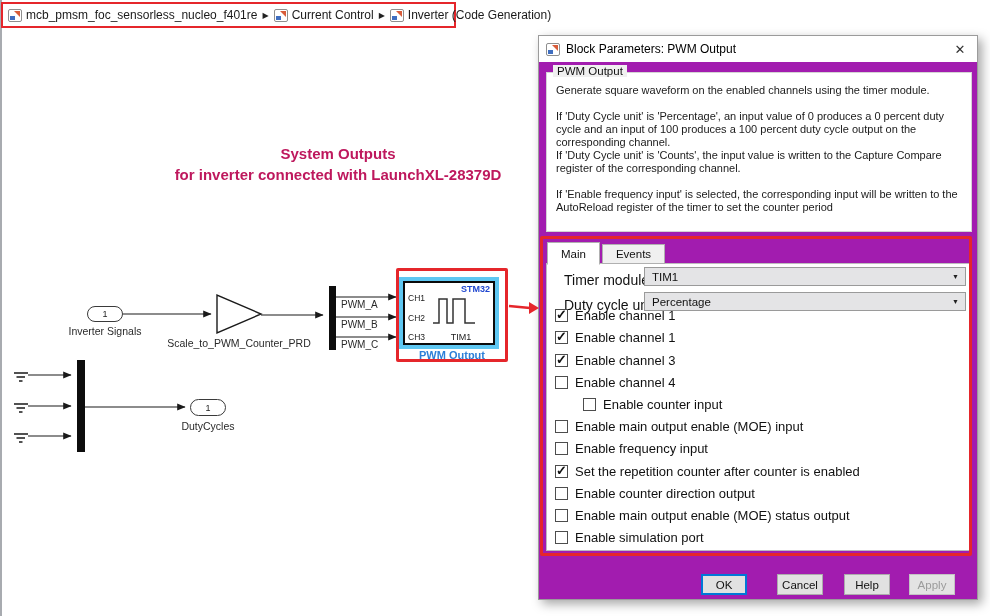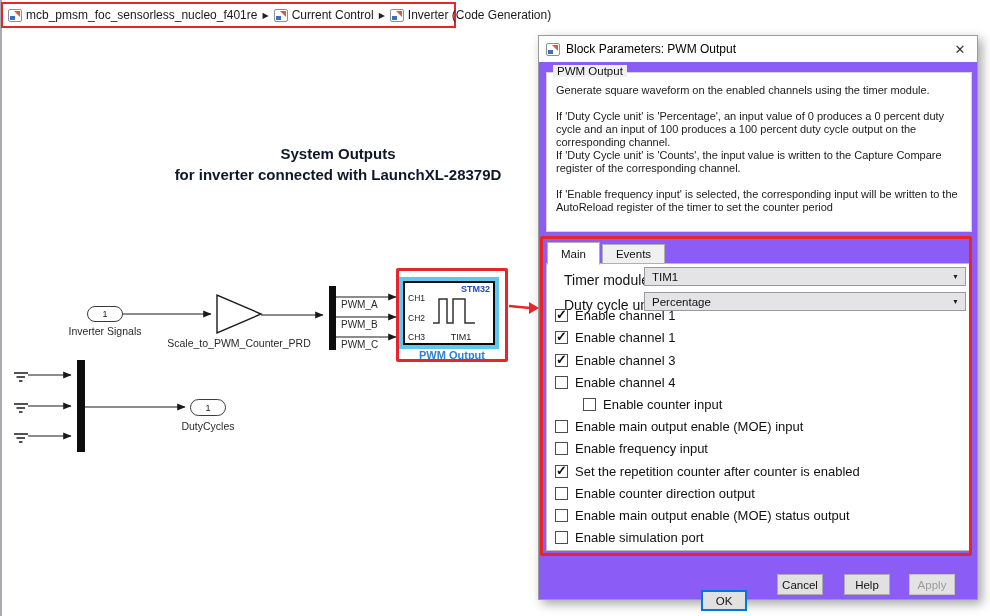--- a/index.html
+++ b/index.html
@@ -17,21 +17,21 @@
     display:flex; align-items:center; padding-left:5px; gap:5px;
   }
   .crumb { display:flex; align-items:center; gap:4px; font-size:12px; color:#1a1a1a; white-space:nowrap; }
   .model-icon { width:14px; height:13px; border:1px solid #8f8f8f; border-radius:2px; background:#fff; position:relative; flex:none; }
   .model-icon::before { content:""; position:absolute; left:1px; bottom:1px; width:5px; height:4px; background:#3f6ec0; }
   .model-icon::after { content:""; position:absolute; right:1px; top:1px; border-left:6px solid transparent; border-top:6px solid #d85c3a; }
   .crumb-sep { font-size:8px; color:#222; }
 
   
   .anno-title { position:absolute; left:118px; top:143px; width:440px; text-align:center;
-    font-weight:bold; font-size:15px; line-height:21px; color:#0f172a; }
+    font-weight:bold; font-size:15px; line-height:21px; color:#be185d; }
 
   
   .dlabel { position:absolute; font-size:10.5px; color:#2a2a2a; text-align:center; }
   .siglabel { position:absolute; font-size:10px; color:#2a2a2a; }
   .oval { position:absolute; border:1px solid #3a3a3a; border-radius:10px; background:#fff;
     display:flex; align-items:center; justify-content:center; font-size:9px; color:#222; }
   .gain-val { position:absolute; font-size:9.5px; color:#222; text-align:center; }
 
   
   .pwm-block { position:absolute; left:403px; top:281px; width:92px; height:64px;
@@ -42,21 +42,21 @@
   .wave { position:absolute; left:26px; top:10px; }
   .pwm-name { position:absolute; left:396px; top:349px; width:112px; text-align:center;
     font-size:11px; font-weight:bold; color:#2e80d8; }
 
   
   .red-rect { position:absolute; border:3px solid #e5262b; border-radius:2px; pointer-events:none; }
   .overlay-svg { position:absolute; left:0; top:0; pointer-events:none; z-index:30; }
 
   
   .dialog { position:absolute; left:538px; top:35px; width:440px; height:565px;
-    background:#8b5cf6; border:1px solid #9b9b9b; box-shadow:4px 4px 10px rgba(0,0,0,0.35);
+    background:#a21caf; border:1px solid #9b9b9b; box-shadow:4px 4px 10px rgba(0,0,0,0.35);
     font-size:11.5px; z-index:10; }
   .dlg-titlebar { position:absolute; left:0; top:0; right:0; height:26px; background:#fff;
     display:flex; align-items:center; padding-left:7px; gap:6px; }
   .dlg-title { font-size:12px; color:#000; }
   .dlg-close { position:absolute; right:0; top:0; width:34px; height:26px;
     display:flex; align-items:center; justify-content:center; font-size:13px; color:#333; background:#fff; border:none; }
   .groupbox { position:absolute; left:7px; top:36px; width:426px; height:160px;
     border:1px solid #d4d4d4; background:#fff; }
   .groupbox-title { position:absolute; top:-8px; left:6px; background:#f0f0f0; padding:0 4px; font-size:11.5px; color:#111; }
   .desc { padding:11px 9px 0 9px; font-size:11px; line-height:13px; color:#1a1a1a; }
@@ -260,17 +260,17 @@
       <span class="cbl">Enable main output enable (MOE) status output</span>
     </div>
     <div class="cbrow" style="top:265px;">
       <span class="cb"></span>
       <span class="cbl">Enable simulation port</span>
     </div>
   </div>
 
   <div class="params-redrect"></div>
 
-  <button class="btn default" style="left:162px;margin-top:16px;">OK</button>
+  <button class="btn default" style="left:162px;">OK</button>
   <button class="btn" style="left:238px;">Cancel</button>
   <button class="btn" style="left:305px;">Help</button>
   <button class="btn disabled" style="left:370px;">Apply</button>
 </div>
 
 </body></html>

